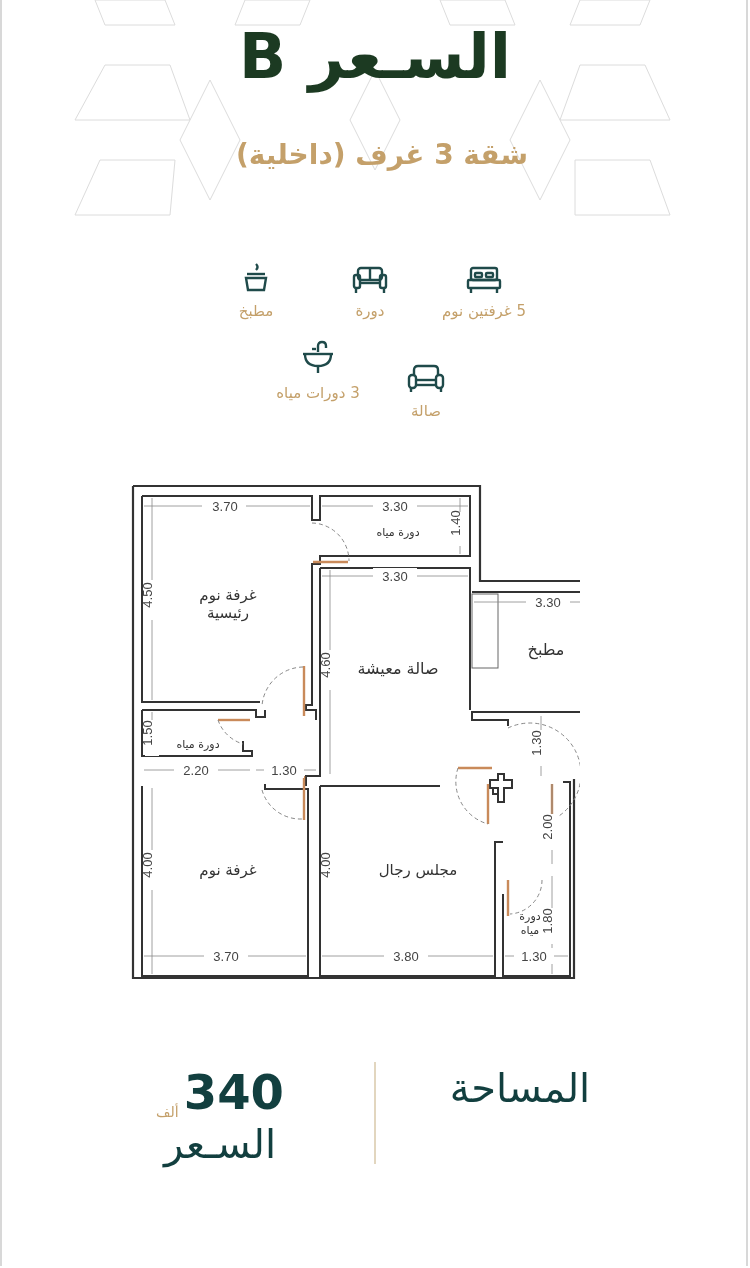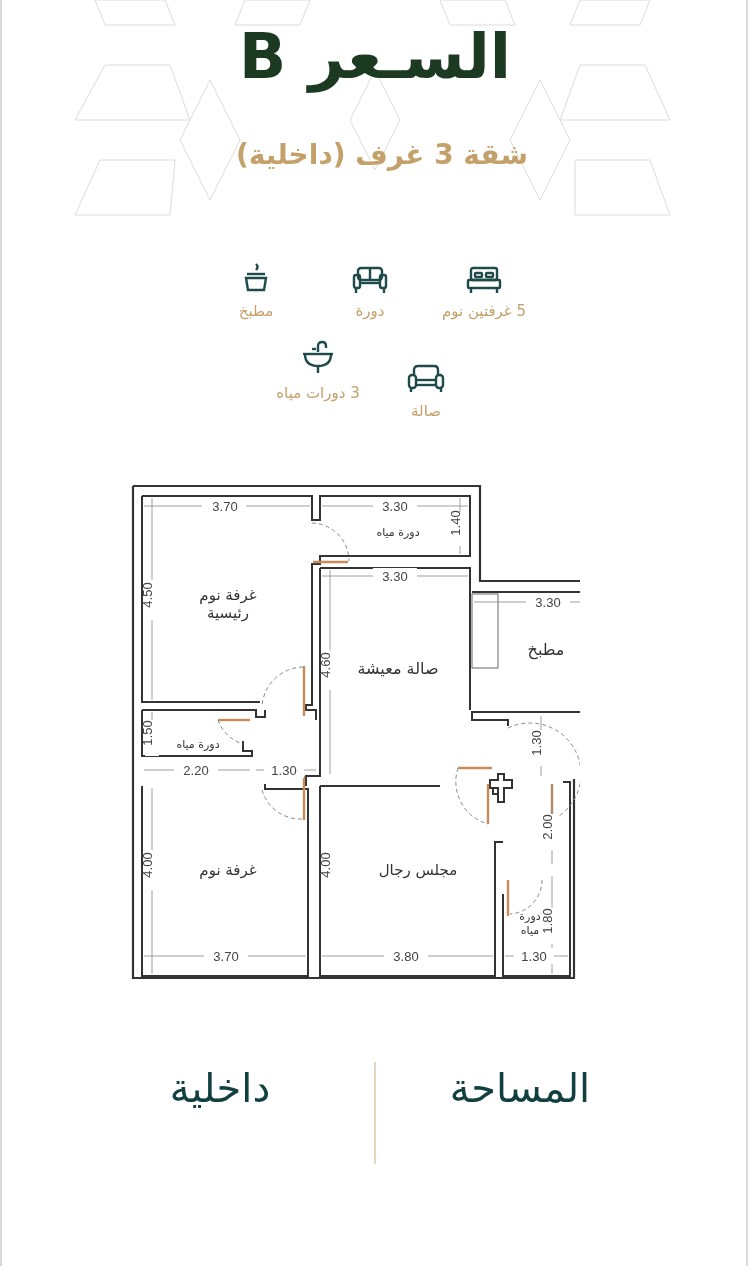--- a/index.html
+++ b/index.html
@@ -243,14 +243,17 @@
     <text x="400" y="436" font-size="11">دورة</text>
     <text x="400" y="450" font-size="11">مياه</text>
   </g>
 </svg>
 
 <div class="divider"></div>
 <div class="stat" style="left:430px; top:1064px; width:180px;">
   <div class="cap">المساحة</div>
 </div>
 <div class="stat" style="left:130px; top:1064px; width:180px;">
-  <div class="cap">داخلية</div>
+  <div>
+    <span class="num">340</span>&nbsp;<span class="unit">ألف</span>
+  </div>
+  <div class="cap">السـعر</div>
 </div>
 
 </body></html>

